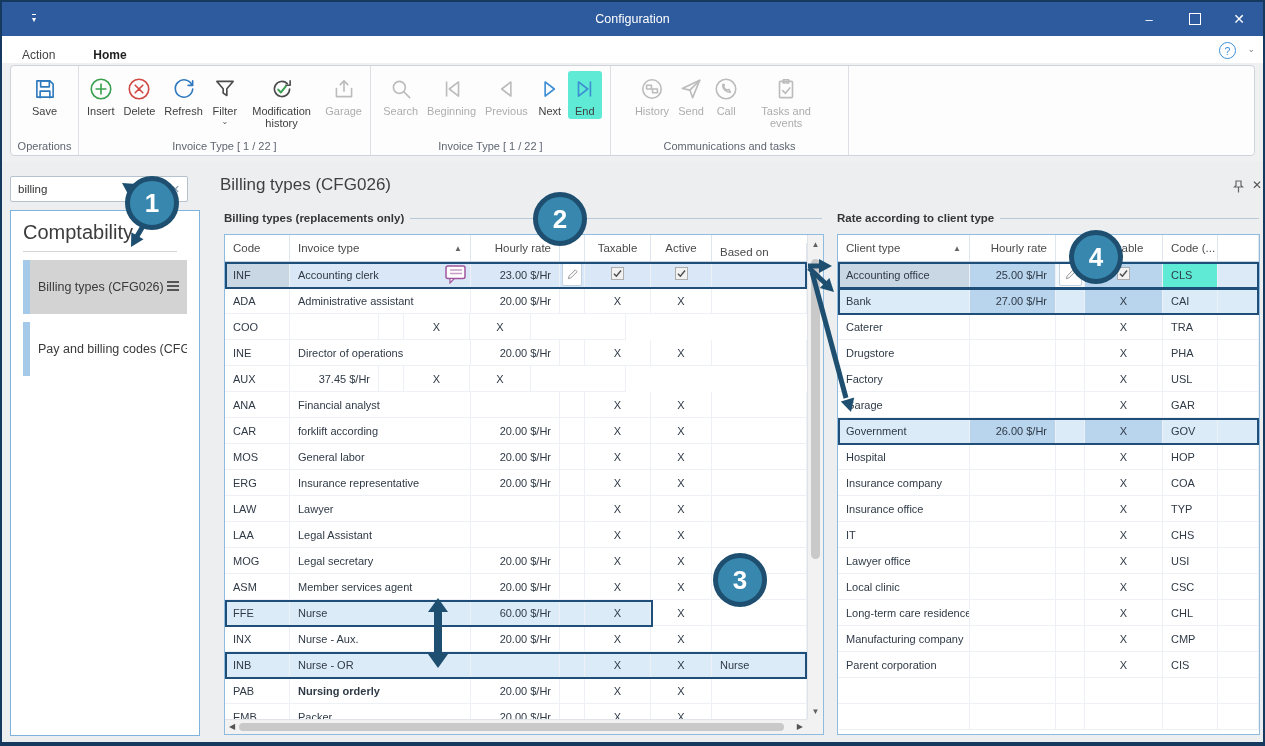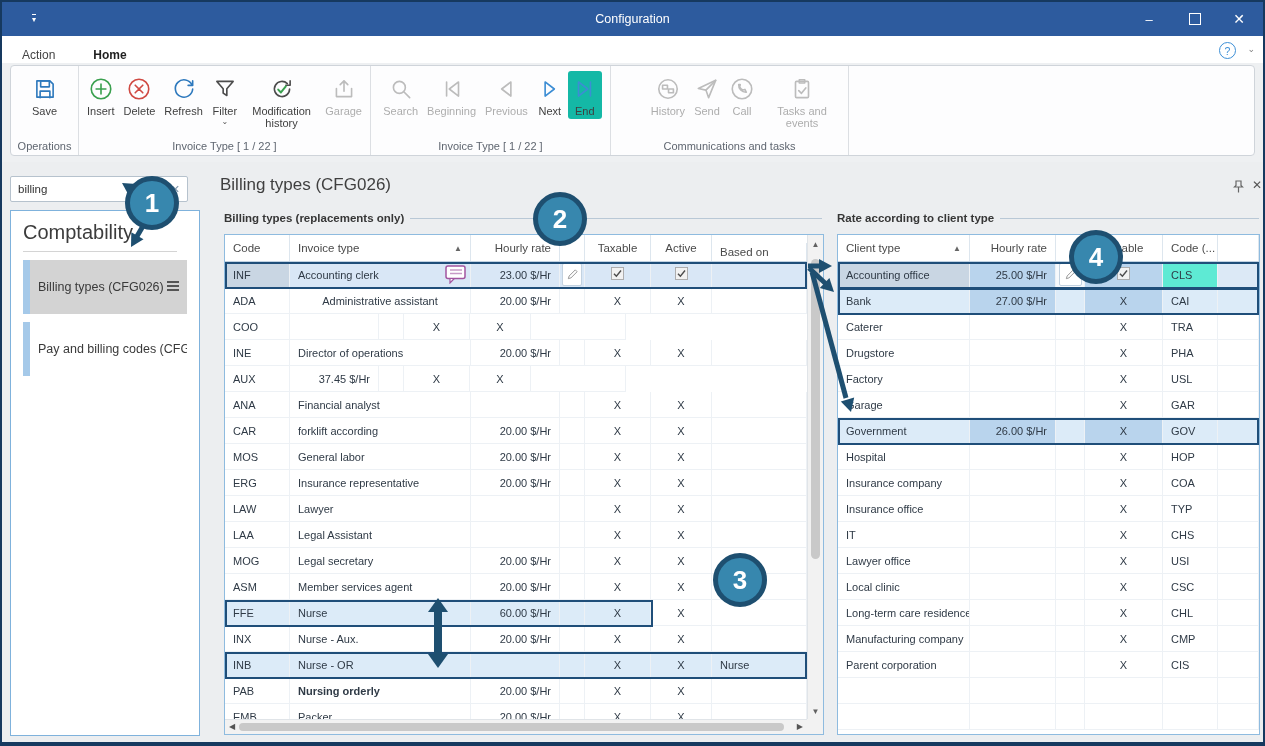--- a/index.html
+++ b/index.html
@@ -25,21 +25,21 @@
   .ribbon{position:relative;height:99px;background:#eef0f2;}
   .ribbon-panel{position:absolute;left:8px;right:8px;top:2px;bottom:6px;background:#fdfdfe;
     border:1px solid #cfd4da;border-radius:4px;display:flex;overflow:hidden;}
   .rgroup{position:relative;border-right:1px solid #dcdfe3;display:flex;align-items:flex-start;
     justify-content:center;gap:1px;padding:5px 4px 18px;box-sizing:border-box;flex:0 0 auto;}
   .rgroup-label{position:absolute;bottom:3px;left:0;right:0;text-align:center;font-size:11px;color:#5f6670;white-space:nowrap;}
   .rbtn{display:flex;flex-direction:column;align-items:center;padding:2px 4px;border-radius:3px;}
   .rbtn .ric{height:32px;display:flex;align-items:center;}
   .rbtn .rlb{font-size:11px;line-height:12px;color:#3f3f3f;text-align:center;max-width:76px;white-space:normal;}
   .rbtn.disabled .rlb{color:#adadad;}
-  .rbtn.hl{background:#14b8a6;}
+  .rbtn.hl{background:#5eead4;}
   .rbtn .chev{font-size:8px;color:#555;line-height:8px;margin-top:1px;}
   .rfill{flex:1;}
   
   .content{position:absolute;top:160px;left:0;right:0;bottom:0;background:#eceef0;}
   .searchbox{position:absolute;left:8px;top:14px;width:178px;height:26px;background:#fff;
     border:1px solid #b6c2cd;border-radius:2px;display:flex;align-items:center;
     font-size:11.5px;color:#333;padding:0 7px;box-sizing:border-box;}
   .searchbox .clear{margin-left:auto;color:#7b93a8;font-size:11px;}
   .sidepanel{position:absolute;left:8px;top:48px;width:190px;height:526px;background:#fff;
     border:1px solid #7fb2dc;box-sizing:border-box;}
@@ -221,21 +221,21 @@
             <span class="ric">
               <svg width="26" height="26" viewBox="0 0 24 24" fill="none" stroke="#3c8dd4" stroke-width="1.5" stroke-linejoin="round" stroke-linecap="round">
                 <path d="M6 5.5L14.5 12 6 18.5z"></path>
                 <path d="M17 5.5v13"></path>
               </svg>
             </span>
             <span class="rlb">End</span>
           </div>
           <div class="rgroup-label">Invoice Type [ 1 / 22 ]</div>
         </div>
-        <div class="rgroup" style="flex-basis: 238px; justify-content: flex-end;">
+        <div class="rgroup" style="flex-basis: 238px;">
           <div class="rbtn disabled">
             <span class="ric">
               <svg width="26" height="26" viewBox="0 0 24 24" fill="none" stroke="#bcbcbc" stroke-width="1.5" stroke-linejoin="round" stroke-linecap="round">
                 <circle cx="12" cy="12" r="8.5"></circle>
                 <rect x="7" y="8.5" width="4.5" height="3.5"></rect>
                 <rect x="12.5" y="12" width="4.5" height="3.5"></rect>
               </svg>
             </span>
             <span class="rlb">History</span>
           </div>
@@ -370,21 +370,21 @@
                 </svg></span>
             </div>
             <div class="td" style="width: 95px; background: rgb(217, 231, 246);">
               <span></span>
             </div>
           </div>
           <div class="tr">
             <div class="td" style="width: 65px;">
               <span>ADA</span>
             </div>
-            <div class="td" style="width: 181px; justify-content: center;">
+            <div class="td" style="width: 181px;">
               <span>Administrative assistant</span>
             </div>
             <div class="td right" style="width: 89px;">
               <span>20.00 $/Hr</span>
             </div>
             <div class="td center" style="width: 25px;"></div>
             <div class="td center" style="width: 66px;">
               <span>X</span>
             </div>
             <div class="td center" style="width: 61px;">

